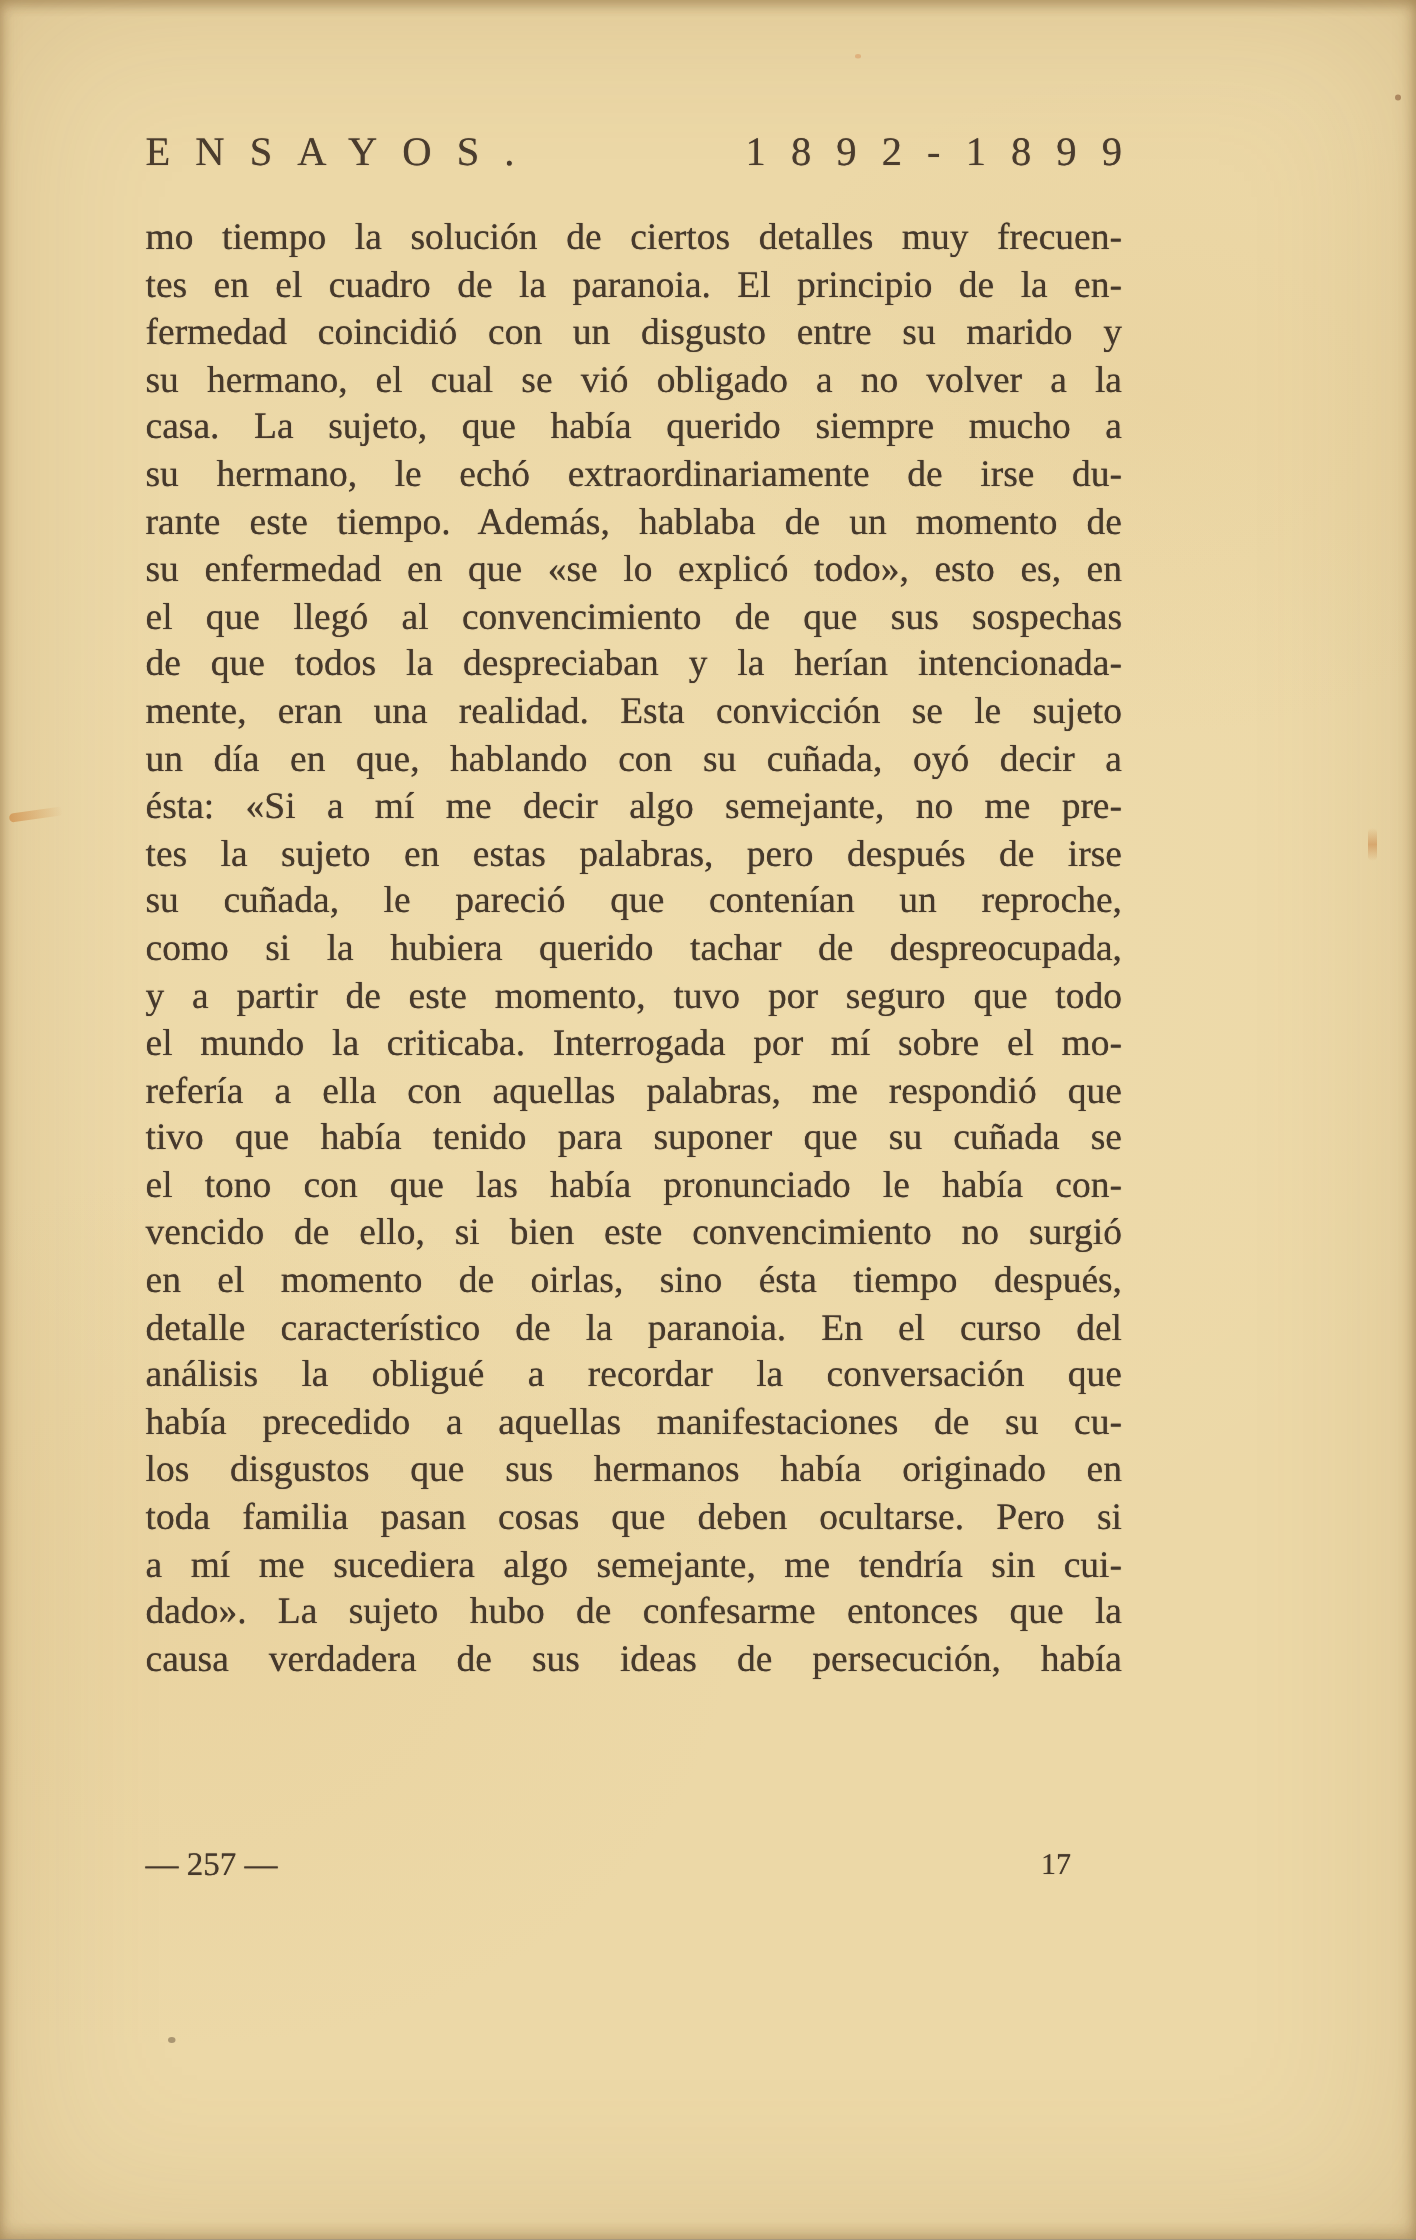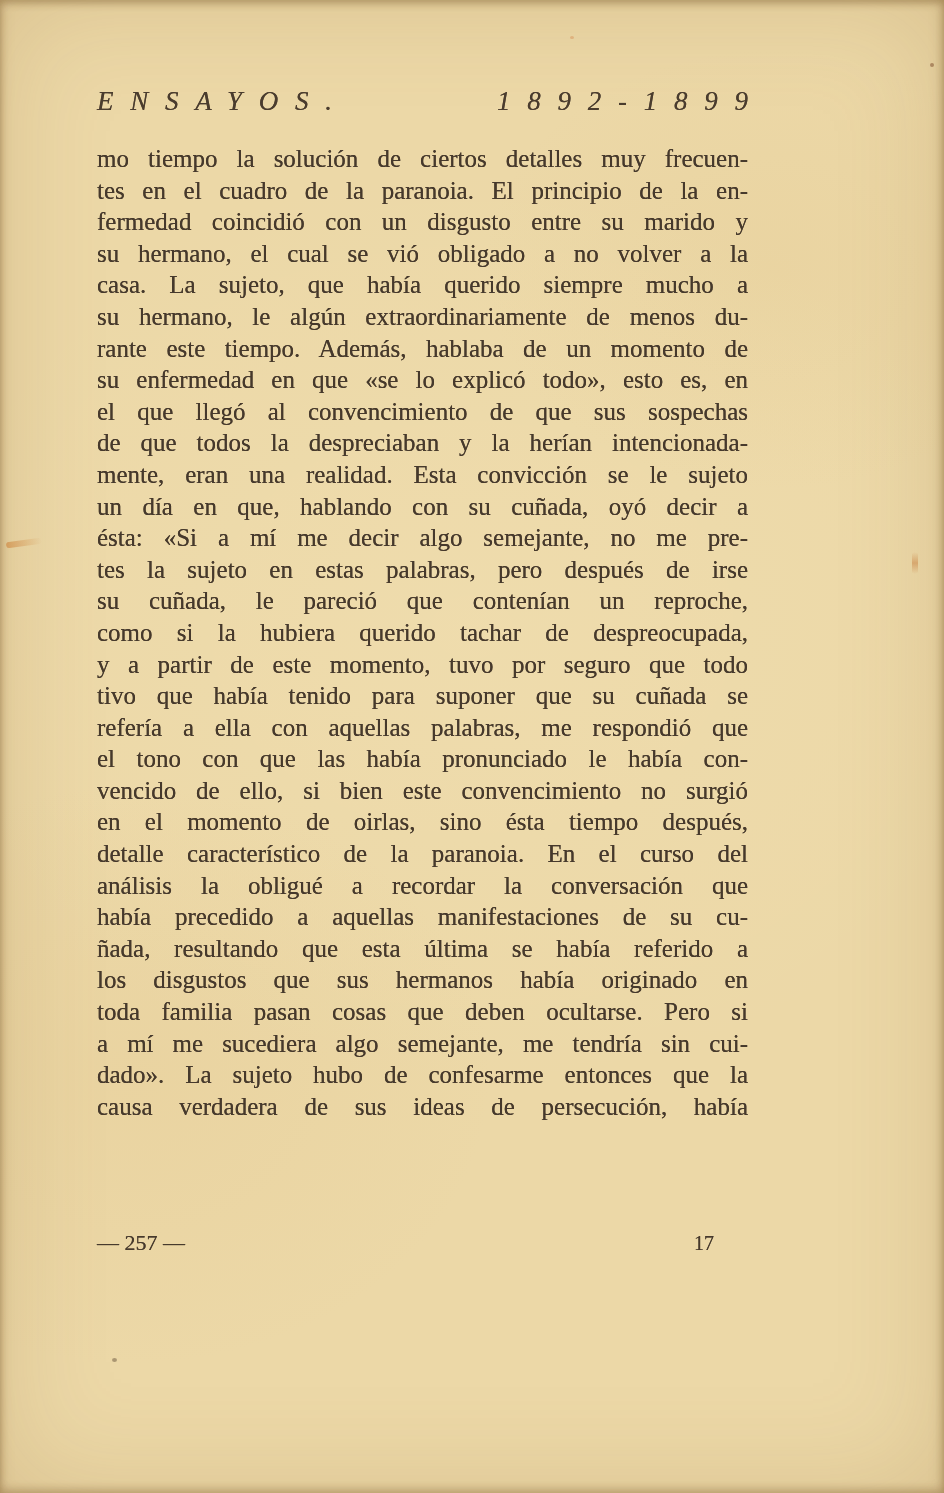--- a/index.html
+++ b/index.html
@@ -20,21 +20,20 @@
       inset 5px 0 12px rgba(150,112,58,0.10),
       inset 0 -4px 9px rgba(108,74,30,0.22);
   }
   .content{
     position:absolute;left:97px;top:0;width:651px;height:100%;
     color:#46392c;
   }
   .hdr{
     position:absolute;top:86px;left:0;right:0;
     display:flex;justify-content:space-between;
-    font-style:italic;
     font-size:27px;line-height:30px;
     letter-spacing:0.62em;
     color:#4a3c2e;
     text-shadow:0 0 0.5px rgba(74,60,46,0.85);
     white-space:nowrap;
   }
   .hdr span{margin-right:-0.62em;}
   .textblock{
     position:absolute;top:143px;left:0;right:0;
   }
@@ -89,41 +88,41 @@
       <span>ENSAYOS.</span>
       <span>1892-1899</span>
     </div>
 
     <div class="textblock" id="body-lines">
         <div class="line">mo tiempo la solución de ciertos detalles muy frecuen-</div>
         <div class="line">tes en el cuadro de la paranoia. El principio de la en-</div>
         <div class="line">fermedad coincidió con un disgusto entre su marido y</div>
         <div class="line">su hermano, el cual se vió obligado a no volver a la</div>
         <div class="line">casa. La sujeto, que había querido siempre mucho a</div>
-        <div class="line">su hermano, le algún extraordinariamente de menos du-</div>
+        <div class="line">su hermano, le echó extraordinariamente de irse du-</div>
         <div class="line">rante este tiempo. Además, hablaba de un momento de</div>
         <div class="line">su enfermedad en que «se lo explicó todo», esto es, en</div>
         <div class="line">el que llegó al convencimiento de que sus sospechas</div>
         <div class="line">de que todos la despreciaban y la herían intencionada-</div>
         <div class="line">mente, eran una realidad. Esta convicción se le sujeto</div>
         <div class="line">un día en que, hablando con su cuñada, oyó decir a</div>
         <div class="line">ésta: «Si a mí me decir algo semejante, no me pre-</div>
         <div class="line">tes la sujeto en estas palabras, pero después de irse</div>
         <div class="line">su cuñada, le pareció que contenían un reproche,</div>
         <div class="line">como si la hubiera querido tachar de despreocupada,</div>
         <div class="line">y a partir de este momento, tuvo por seguro que todo</div>
+        <div class="line">el mundo la criticaba. Interrogada por mí sobre el mo-</div>
+        <div class="line">refería a ella con aquellas palabras, me respondió que</div>
         <div class="line">tivo que había tenido para suponer que su cuñada se</div>
-        <div class="line">refería a ella con aquellas palabras, me respondió que</div>
         <div class="line">el tono con que las había pronunciado le había con-</div>
         <div class="line">vencido de ello, si bien este convencimiento no surgió</div>
         <div class="line">en el momento de oirlas, sino ésta tiempo después,</div>
         <div class="line">detalle característico de la paranoia. En el curso del</div>
         <div class="line">análisis la obligué a recordar la conversación que</div>
         <div class="line">había precedido a aquellas manifestaciones de su cu-</div>
-        <div class="line">ñada, resultando que esta última se había referido a</div>
         <div class="line">los disgustos que sus hermanos había originado en</div>
         <div class="line">toda familia pasan cosas que deben ocultarse. Pero si</div>
         <div class="line">a mí me sucediera algo semejante, me tendría sin cui-</div>
         <div class="line">dado». La sujeto hubo de confesarme entonces que la</div>
         <div class="line">causa verdadera de sus ideas de persecución, había</div>
       </div>
 
     <div class="ftr">
       <span>— 257 —</span>
       <span class="folio">17</span>

